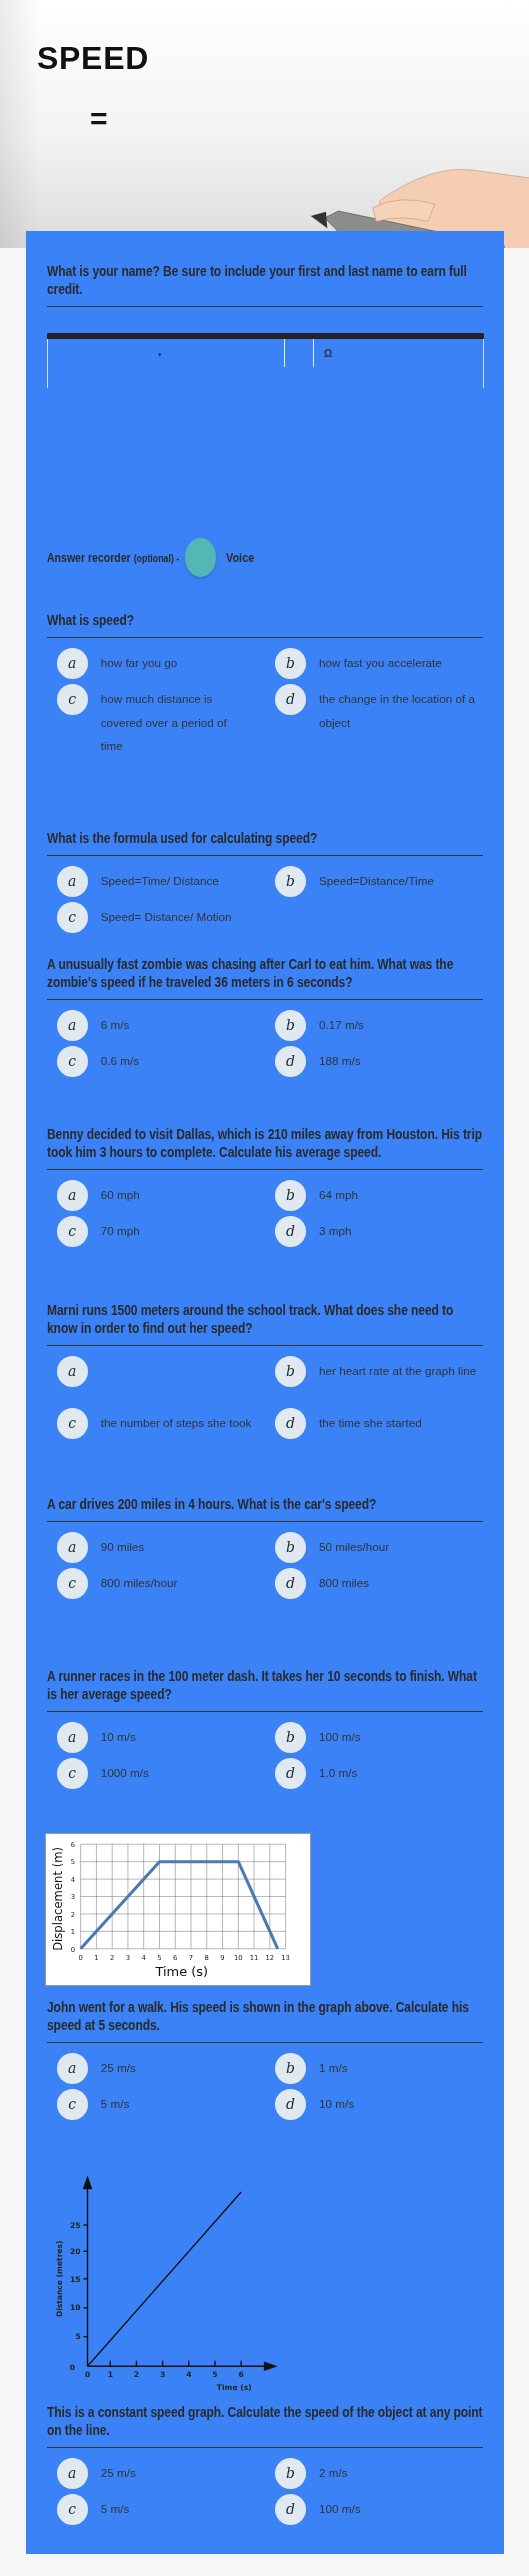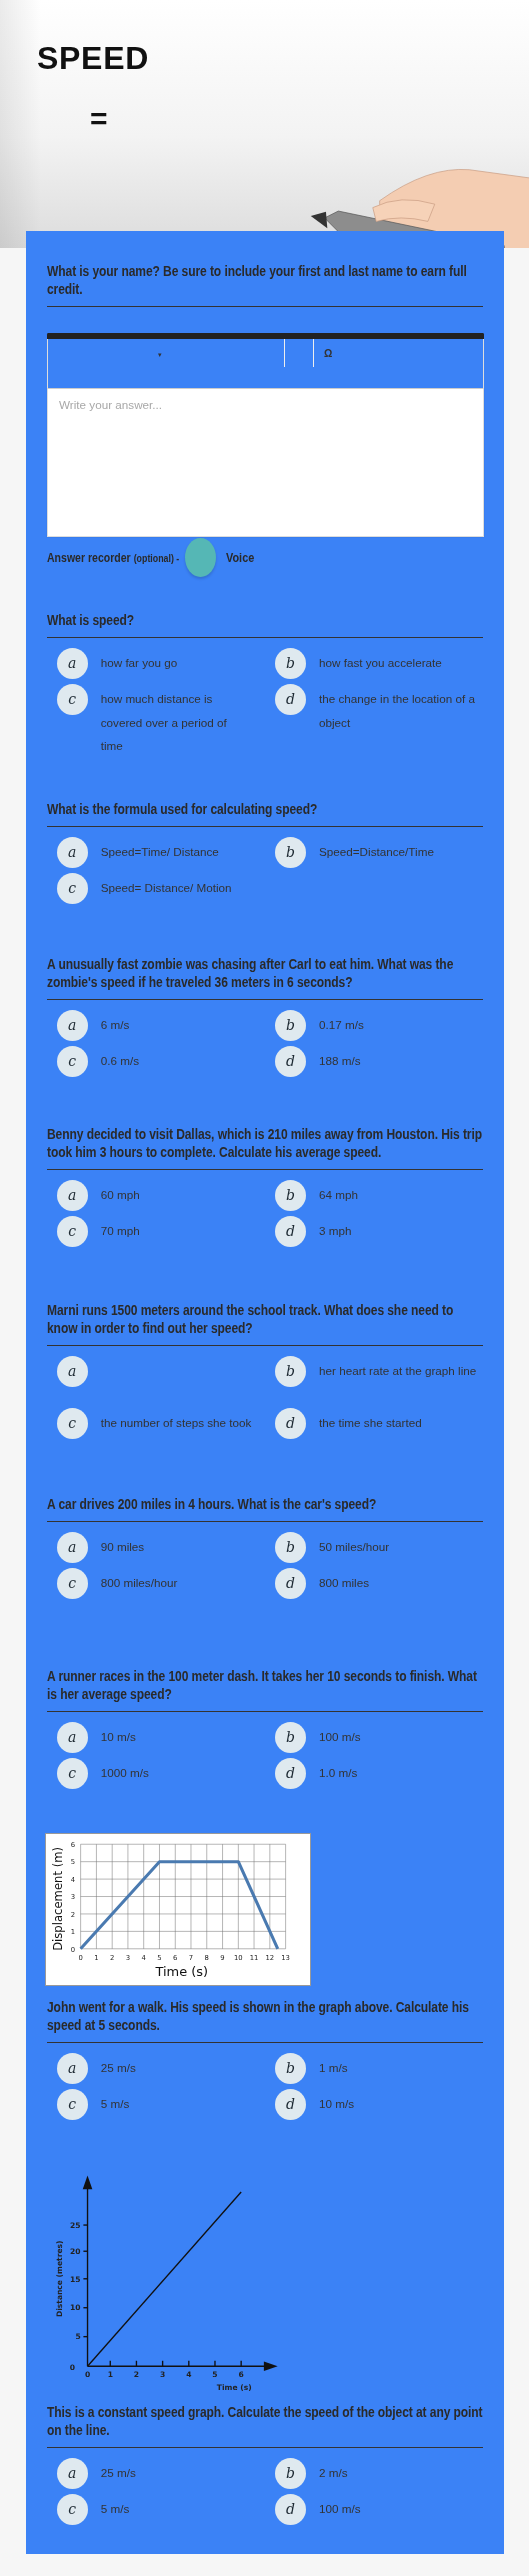--- a/index.html
+++ b/index.html
@@ -84,21 +84,20 @@
     <div class="q-rule"></div>
   </div>
   <div class="editor">
     <div class="topbar"></div>
     <div class="toolbar">
       <span class="caret">▾</span>
       <span class="sep1"></span>
       <span class="sep2"></span>
       <span class="omega">Ω</span>
     </div>
-    <textarea placeholder="Write your answer..." style=""></textarea>
   </div>
   <div class="recorder">
     <span class="lbl"><span>Answer recorder</span> <span class="small">(optional) -</span></span>
     <span class="mic"></span>
     <span class="voice">Voice</span>
   </div>
 
   <div class="q" style="top:380px">
     <div class="q-title">What is speed?</div>
     <div class="q-rule"></div>
@@ -115,21 +114,21 @@
           <span class="badge">c</span>
           <span class="txt" style="width:148px">how much distance is covered over a period of time</span>
         </div>
       <div class="opt col-b" style="top:36px">
           <span class="badge">d</span>
           <span class="txt" style="width:169px">the change in the location of a object</span>
         </div>
     </div>
   </div>
 
-  <div class="q" style="top:569px">
+  <div class="q" style="top:598px">
     <div class="q-title">What is the formula used for calculating speed?</div>
     <div class="q-rule"></div>
     <div class="opts" style="height:76px">
       <div class="opt col-a" style="top:0">
           <span class="badge">a</span>
           <span class="txt">Speed=Time/ Distance</span>
         </div>
       <div class="opt col-b" style="top:0">
           <span class="badge">b</span>
           <span class="txt">Speed=Distance/Time</span>

